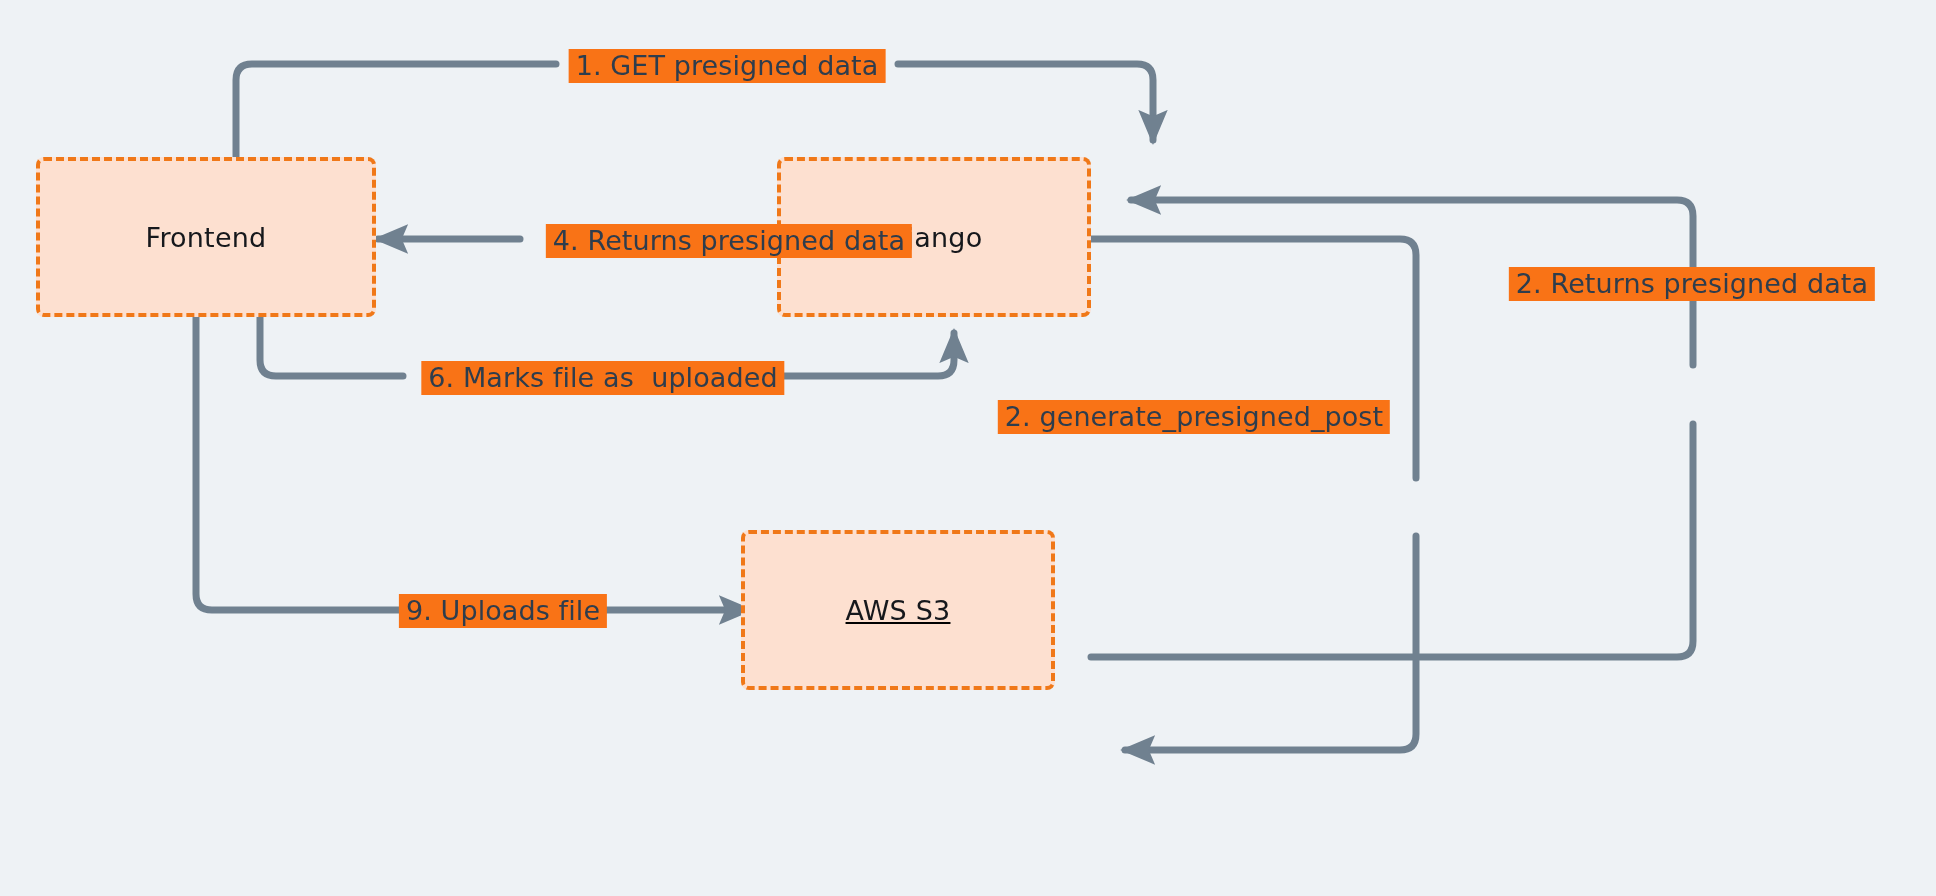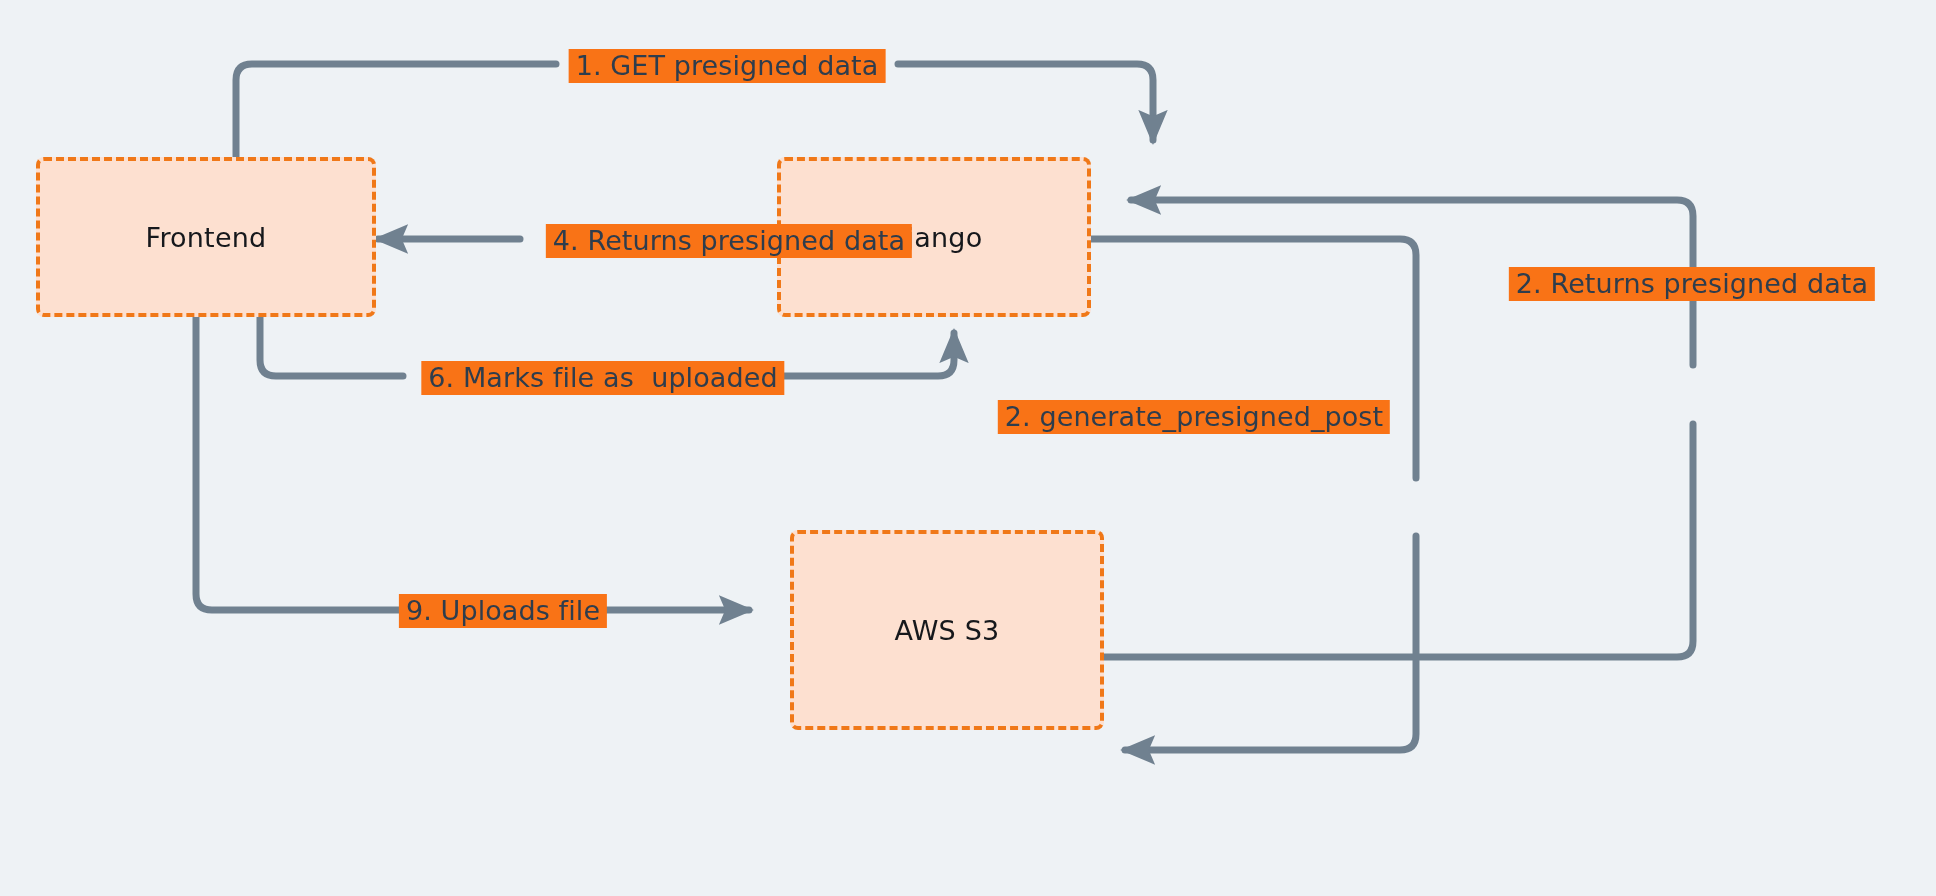--- a/index.html
+++ b/index.html
@@ -50,21 +50,21 @@
     font-family: "DejaVu Sans", "Liberation Sans", sans-serif;
     background: #f97316;
     white-space: pre;
     line-height: 34px;
     padding: 0 7px;
     transform: translate(-50%, -50%);
     letter-spacing: 0.1px;
   }
   #node-frontend { left: 36px;  top: 157px; width: 340px; height: 160px; }
   #node-django   { left: 777px; top: 157px; width: 314px; height: 160px; }
-  #node-s3       { left: 790px; top: 530px; width: 314px; height: 200px; }
+  #node-s3       { left: 741px; top: 530px; width: 314px; height: 160px; text-decoration: underline; }
 </style>
 </head>
 <body>
 
 <div id="diagram-root">
 
   <svg id="edges-layer" viewBox="0 0 1936 896" width="1936" height="896" xmlns="http://www.w3.org/2000/svg">
     <defs>
       <marker id="arrowhead" markerWidth="5" markerHeight="4.2" refX="4.3" refY="2.1" orient="auto" markerUnits="strokeWidth">
         <path d="M0,0 L5,2.1 L0,4.2 L0.9,2.1 Z" fill="#708190"></path>

